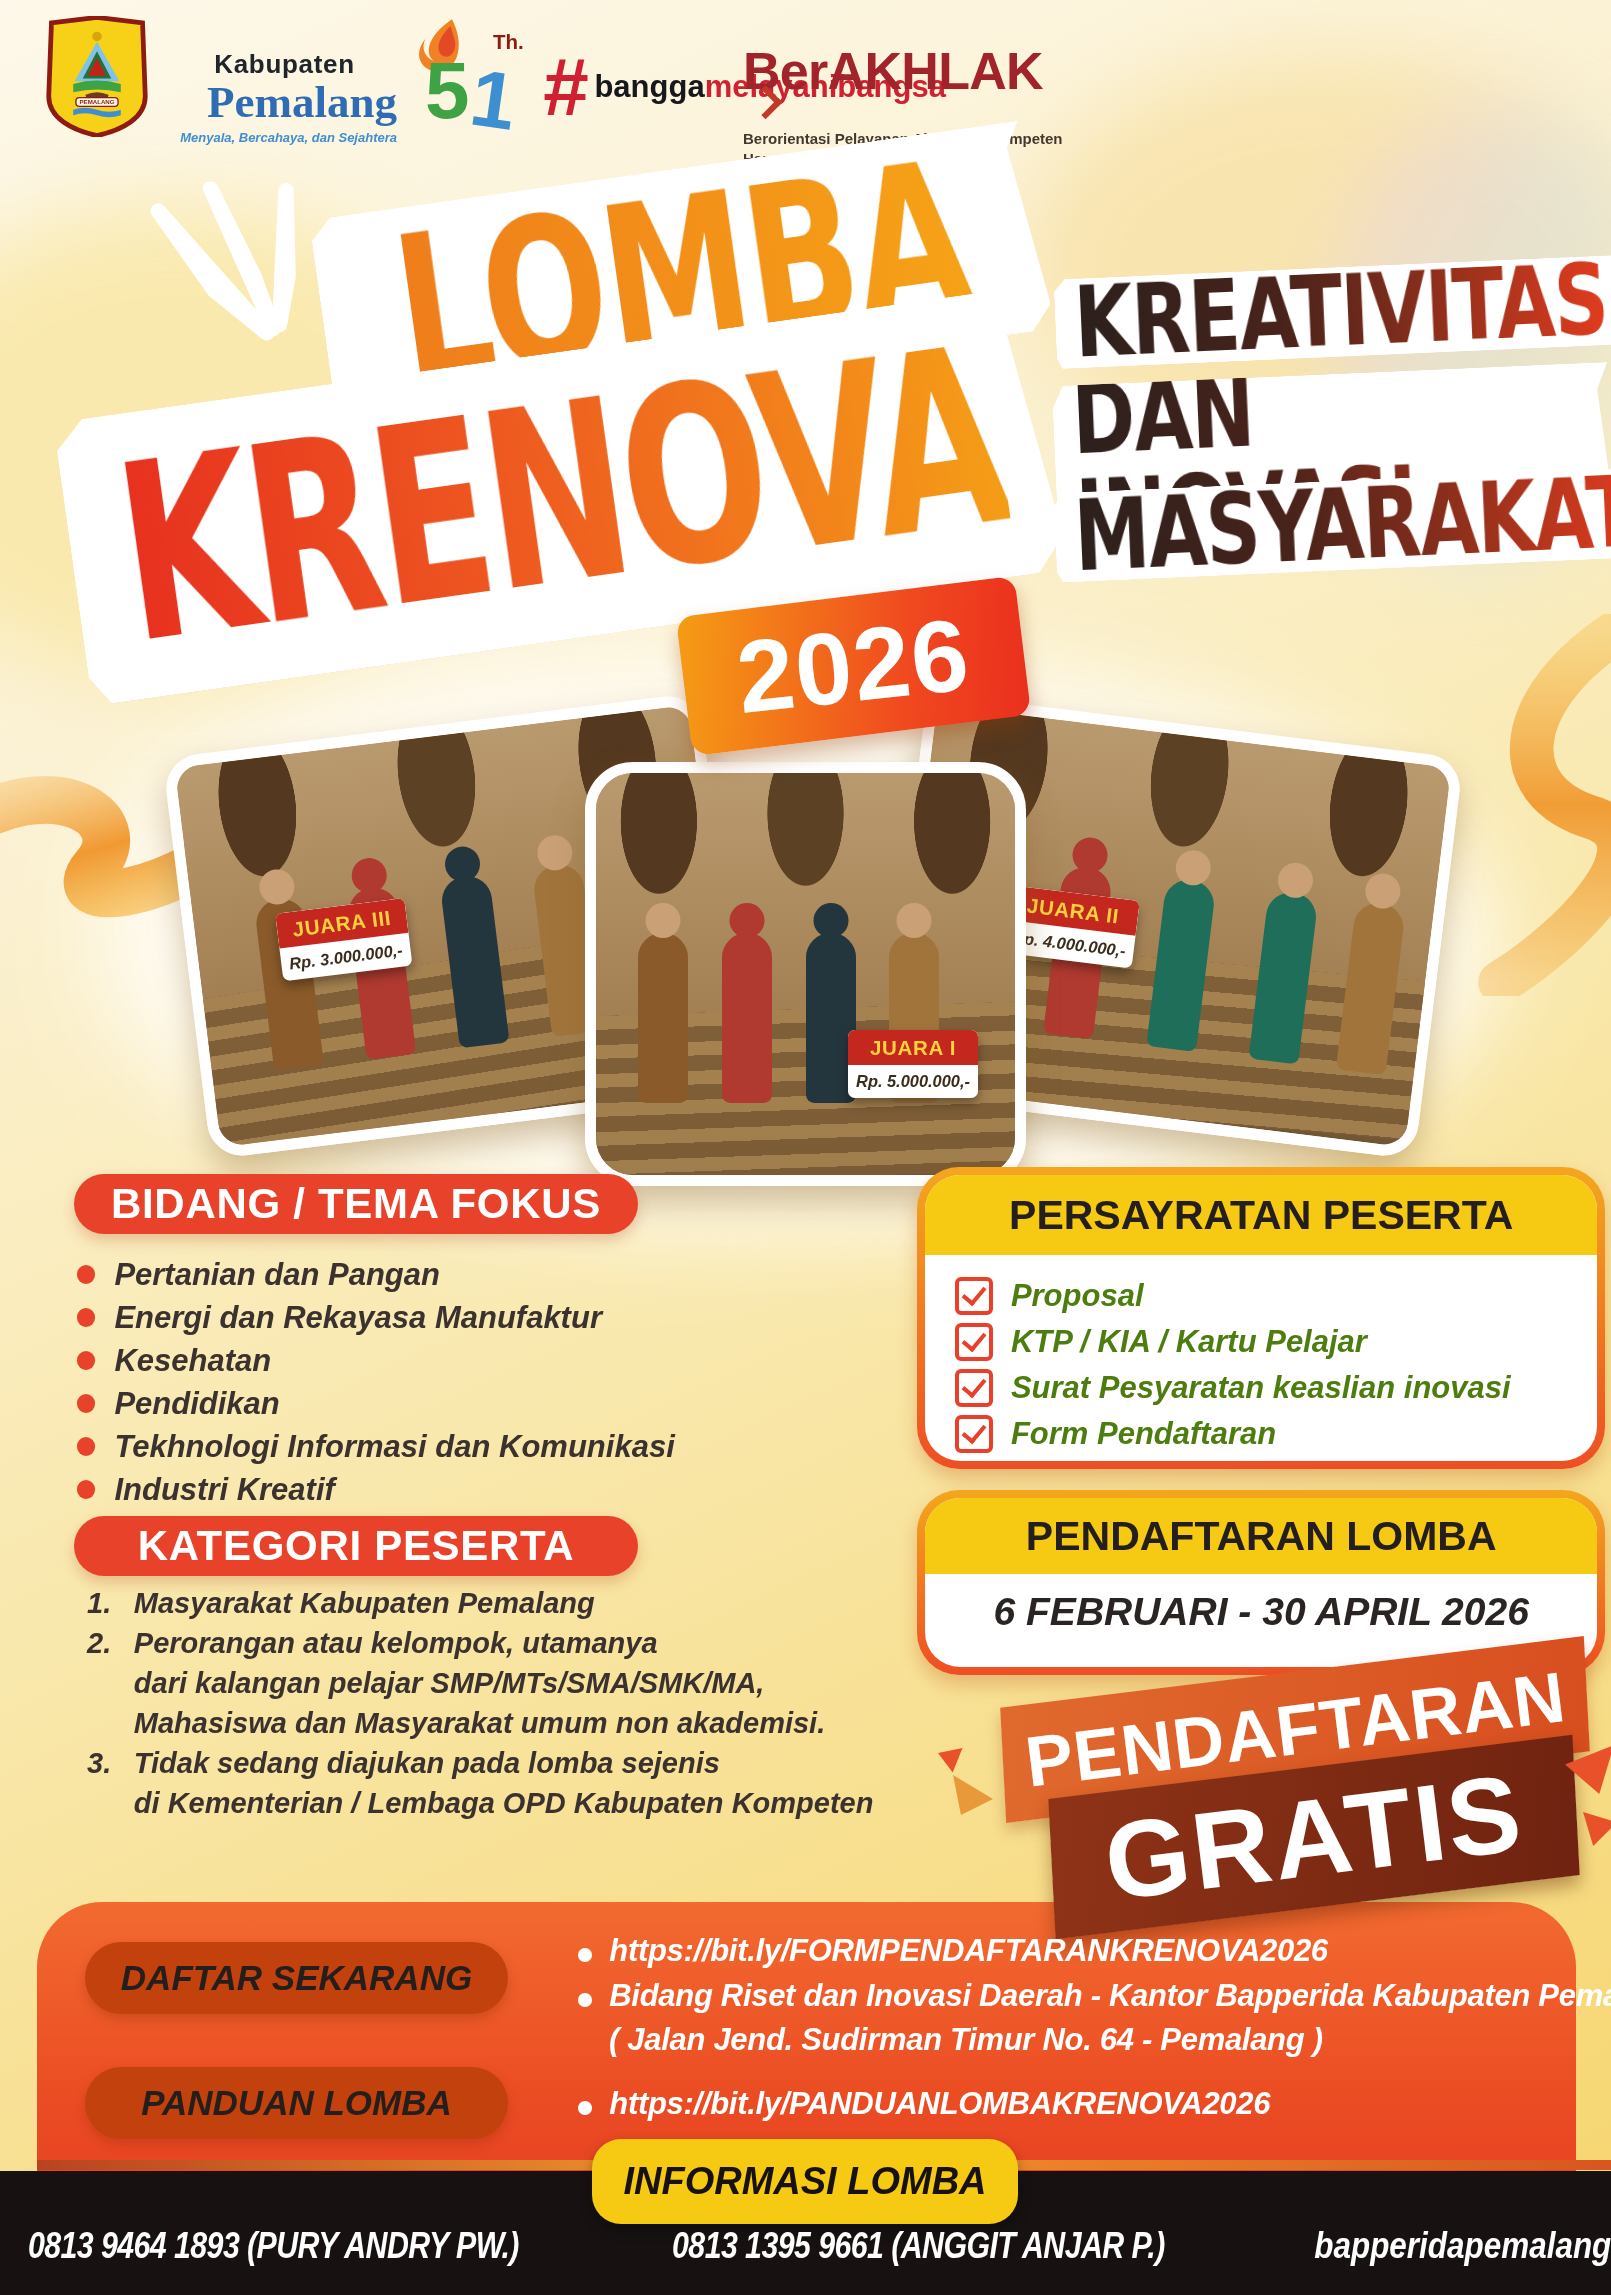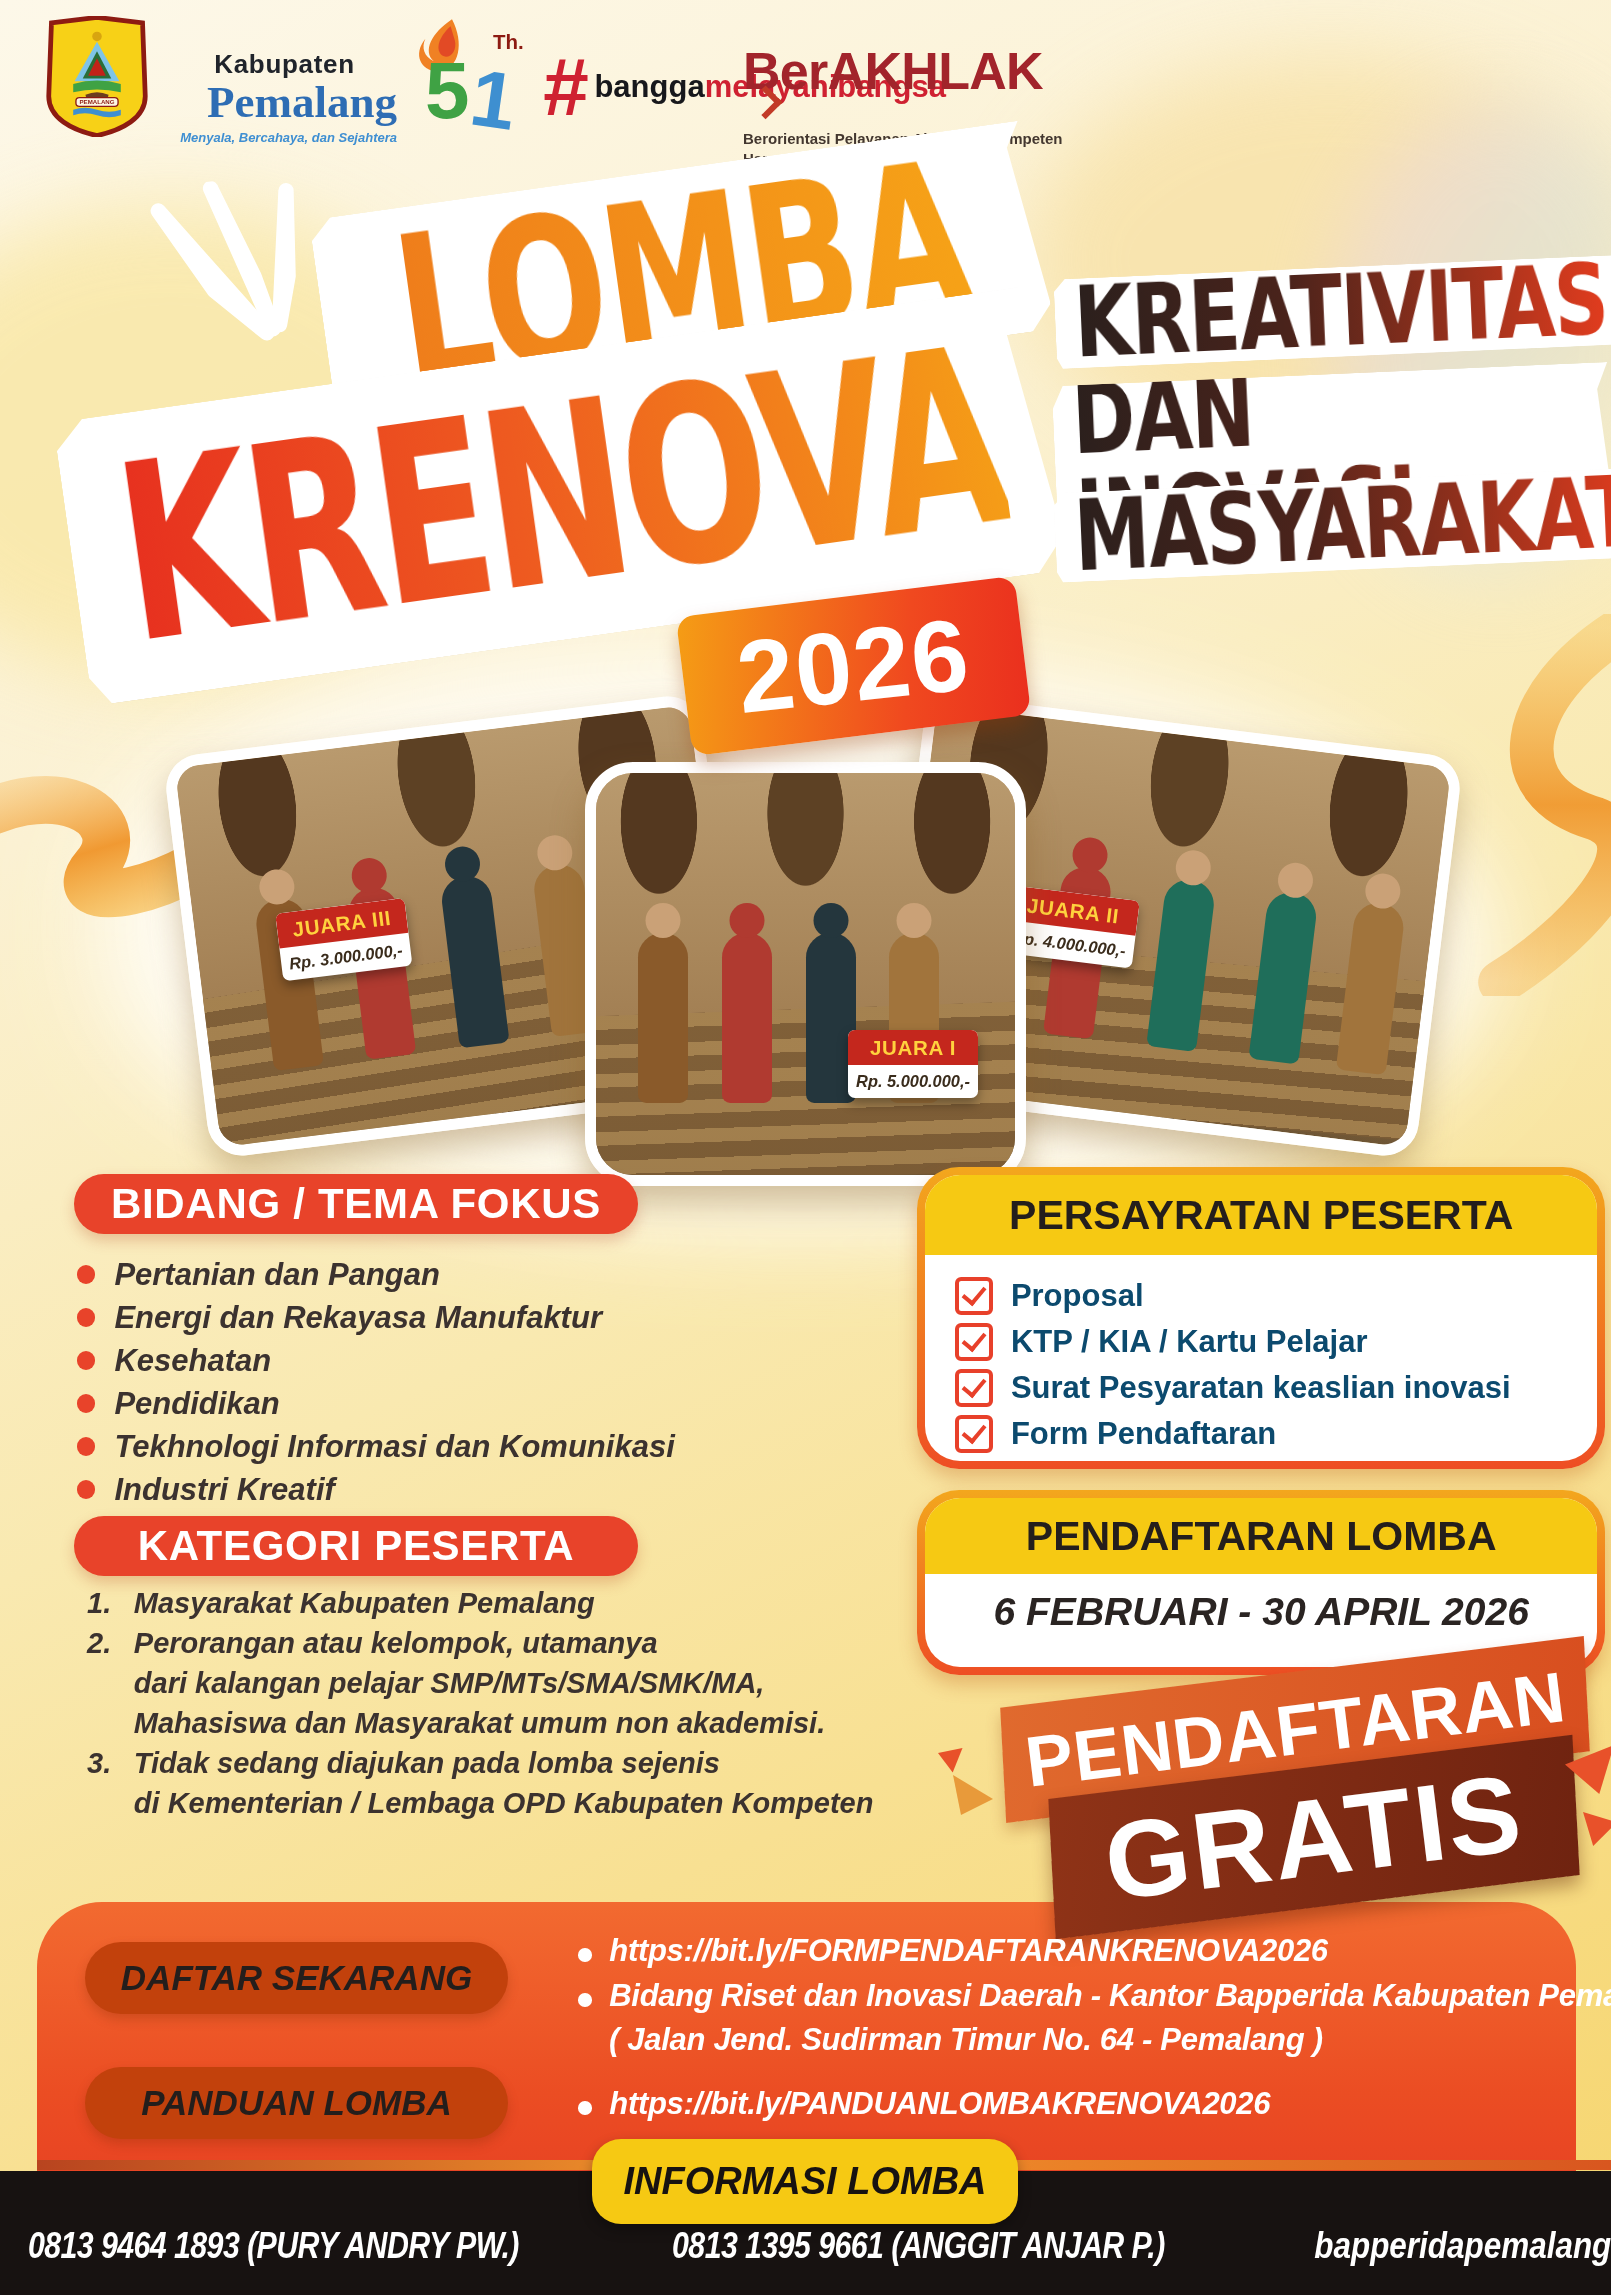--- a/index.html
+++ b/index.html
@@ -107,21 +107,21 @@
   .card1{left:917px;top:1167px;width:672px;height:286px;}
   .card2{left:917px;top:1490px;width:672px;height:169px;}
   .card-band{background:#f6c913;display:flex;align-items:center;justify-content:center;}
   .card1 .card-band{height:80px;}
   .card2 .card-band{height:76px;}
   .card-title{font-size:41px;font-weight:800;color:#241e1c;letter-spacing:0;}
   .checklist{padding:17.7px 30px;}
   .check-row{display:flex;align-items:center;gap:17.7px;height:46px;}
   .check{width:30px;height:30px;border:4.1px solid #e8402a;border-radius:6.1px;position:relative;flex:none;background:#fff;}
   .check::after{content:"";position:absolute;left:7.5px;top:0.7px;width:9.5px;height:18.4px;border-right:4.8px solid #e8402a;border-bottom:4.8px solid #e8402a;transform:rotate(40deg);}
-  .ck-text{font-size:31px;font-weight:700;color:#0c4a6e;white-space:nowrap;}
+  .ck-text{font-size:31px;font-weight:700;font-style:italic;color:#4d7c0f;white-space:nowrap;}
   .period{display:flex;align-items:center;justify-content:center;height:75px;font-size:39px;font-weight:800;font-style:italic;color:#2a2422;letter-spacing:0;}
 
   
   .gratis1{left:1001px;top:1672px;width:588px;height:115px;z-index:6;transform:rotate(-7deg) skewX(-4deg);
     background:linear-gradient(100deg,#e06a2e,#d84e1f);display:flex;align-items:center;justify-content:center;
     box-shadow:0 8.2px 15px rgba(150,60,10,.3);}
   .gratis1 span{font-size:71px;font-weight:900;color:#fff;letter-spacing:0.7px;transform:skewX(4deg);}
   .gratis2{left:1050px;top:1767px;width:528px;height:140px;z-index:7;transform:rotate(-7deg) skewX(-4deg);
     background:linear-gradient(100deg,#8f3317,#6f2310);display:flex;align-items:center;justify-content:center;
     box-shadow:0 9.5px 17.7px rgba(90,30,5,.4);}

